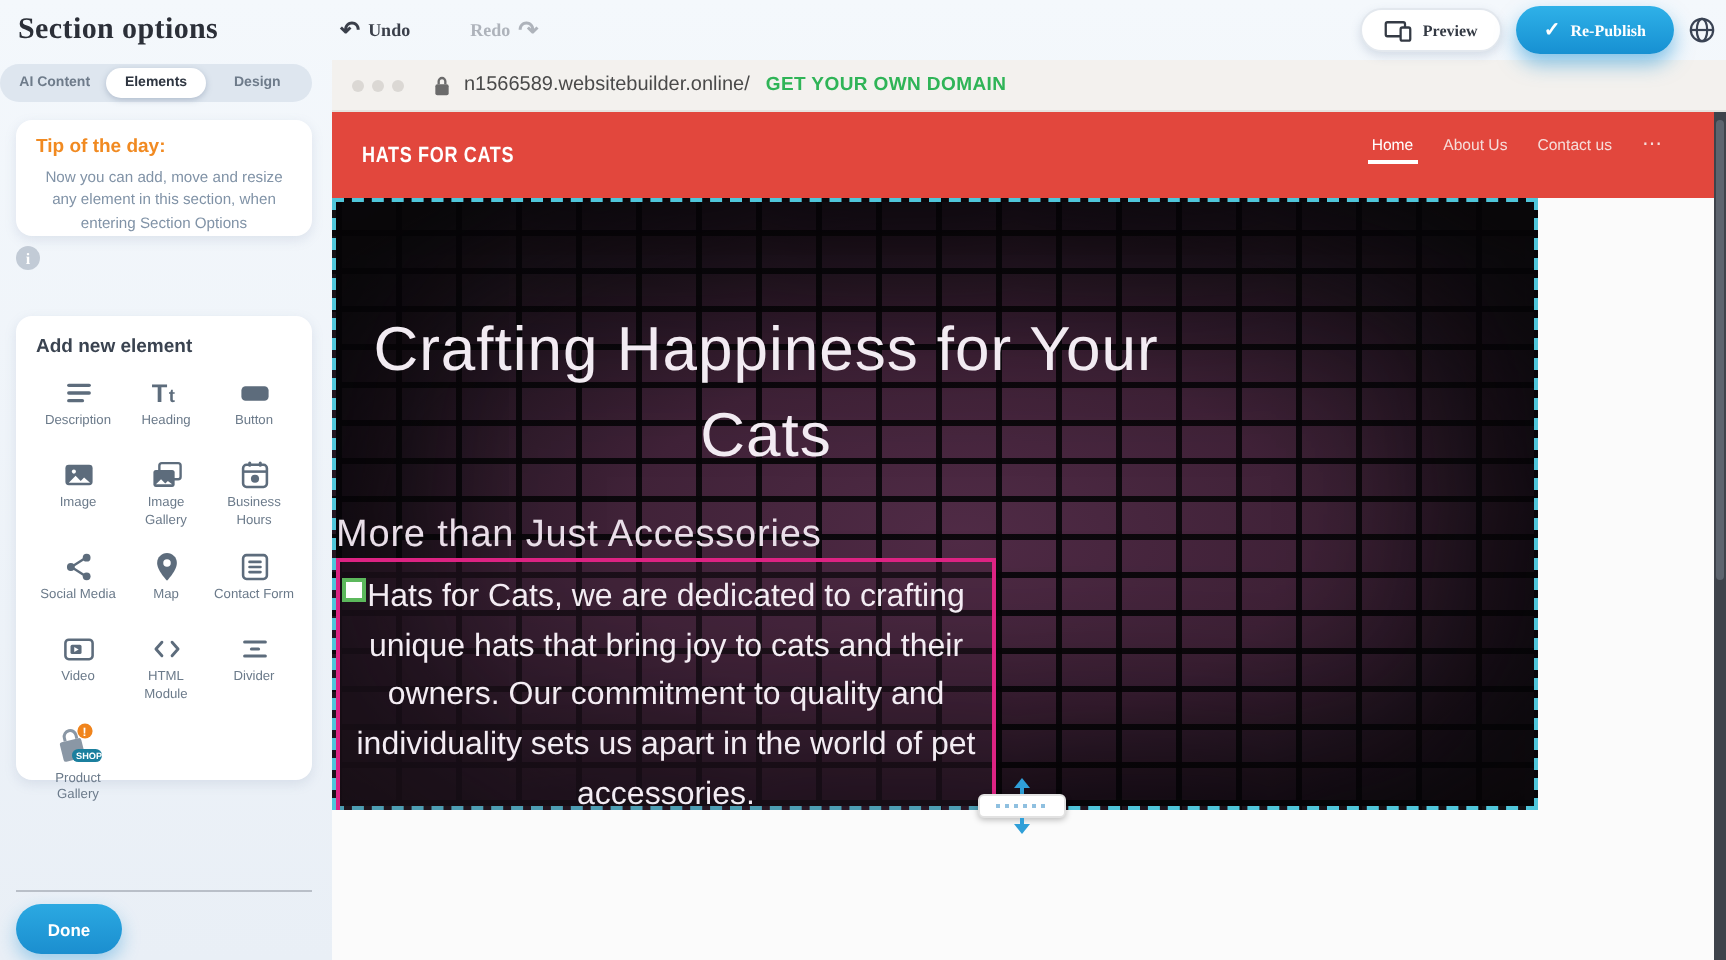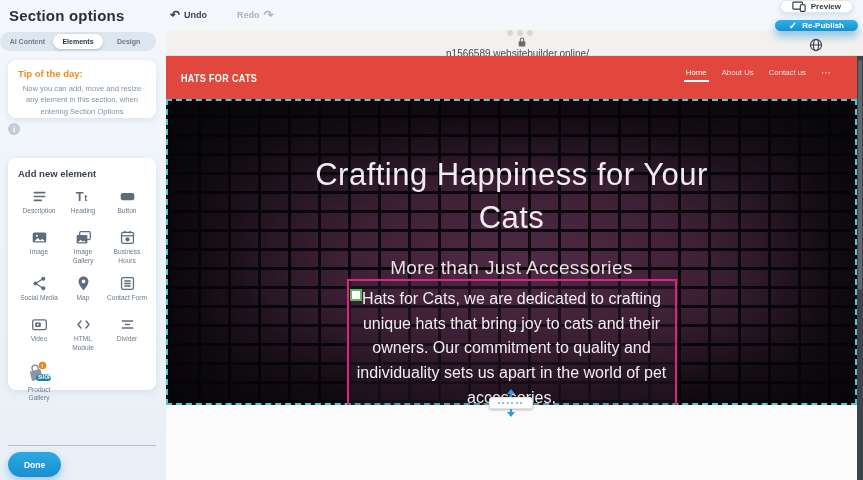--- a/index.html
+++ b/index.html
@@ -1,27 +1,27 @@
 <!DOCTYPE html>
 <html><head>
 <meta charset="utf-8">
 <style>
   * { margin:0; padding:0; box-sizing:border-box; }
   html,body { width:863px; height:480px; }
   body { font-family:"Liberation Sans", sans-serif; background:#eef2f7; overflow:hidden; }
   .app { position:relative; width:863px; height:480px; background:linear-gradient(#f4f8fc,#e9eff6); }
 
   
-  .topbar { position:absolute; left:0; top:0; width:863px; height:30px; display:flex; align-items:center; z-index:40; }
+  .topbar { position:absolute; left:0; top:0; width:863px; height:30px; display:flex; align-items:center; z-index:40;font-family:Liberation Serif, serif; }
   .topbar-title { font-size:15px; font-weight:bold; color:#2b2f38; margin-left:9px; letter-spacing:.2px; }
   .undo-redo { position:absolute; left:170px; top:0; height:30px; display:flex; align-items:center; gap:14px; }
   .ur-btn { display:flex; align-items:center; gap:4px; background:none; border:none; font-size:9px; font-weight:bold; color:#3a3f4a; cursor:pointer; font-family:inherit; }
   .ur-btn .ur-ic { font-size:12px; line-height:1; }
   .ur-btn.disabled { color:#aeb3bb;padding-left:16px; }
-  .topbar-right { position:absolute; right:5px; top:0; height:30px; display:flex; align-items:center; gap:7px;flex-direction:column; }
+  .topbar-right { position:absolute; right:5px; top:0; height:30px; display:flex; align-items:center; gap:7px; }
   .preview-btn { display:flex; align-items:center; gap:5px; height:22px; padding:0 11px; background:#fff; border:1px solid #e3e8ee; border-radius:12px; font-size:8px; font-weight:bold; color:#343a44; box-shadow:0 2px 5px rgba(120,140,170,.25); cursor:pointer; font-family:inherit; }
   .republish-btn { display:flex; align-items:center; gap:5px; height:24px; padding:0 14px; background:linear-gradient(#2fb1e8,#1790d2); border:none; border-radius:13px; font-size:8px; font-weight:bold; color:#fff; box-shadow:0 5px 10px rgba(35,150,215,.55); cursor:pointer; font-family:inherit; }
   .check-ic { font-size:10px; }
   .globe-btn { background:none; border:none; cursor:pointer; display:flex; }
 
   
   .sidebar { position:absolute; left:0; top:30px; width:166px; height:450px; z-index:30; }
   .tabs { position:absolute; left:0; top:2px; width:156px; height:19px; background:#dee6ef; border-radius:10px; display:flex; align-items:center; padding:2px; }
   .tab { flex:1; height:15px; border:none; background:none; border-radius:8px; font-size:7px; font-weight:bold; color:#6e7b8a; cursor:pointer; font-family:inherit; }
   .tab.active { background:#fff; color:#2e3540; box-shadow:0 1px 3px rgba(90,110,140,.35); }
@@ -37,46 +37,46 @@
   .add-title { font-size:9.5px; font-weight:bold; color:#3a4350; margin-bottom:9px; }
   .el-grid { display:grid; grid-template-columns:1fr 1fr 1fr; row-gap:9px; column-gap:2px; }
   .el-item { display:flex; flex-direction:column; align-items:center; gap:2px; cursor:pointer; min-height:32px; }
   .el-icon { height:17px; display:flex; align-items:center; justify-content:center; }
   .el-label { font-size:6.6px; color:#6b7a8a; text-align:center; line-height:1.35; max-width:40px; }
   .sidebar-divider { position:absolute; left:8px; top:415px; width:148px; height:1px; background:#b9bfc8; }
   .done-btn { position:absolute; left:8px; top:422px; width:53px; height:25px; background:linear-gradient(#2ba9e2,#1b8ecf); border:none; border-radius:13px; color:#fff; font-size:8.5px; font-weight:bold; box-shadow:0 4px 9px rgba(40,150,215,.4); cursor:pointer; font-family:inherit; }
 
   
   .main { position:absolute; left:166px; top:30px; width:697px; height:450px; background:#fbfbfb; }
-  .browser-bar { position:absolute; left:0; top:0; width:697px; height:26px; background:#f3f1ee; display:flex; align-items:center; border-bottom:1px solid #e6e3df;flex-direction:column; }
+  .browser-bar { position:absolute; left:0; top:0; width:697px; height:26px; background:#f3f1ee; display:flex; align-items:center; border-bottom:1px solid #e6e3df; }
   .tab-dots { display:flex; gap:4px; margin-left:10px; }
   .tab-dots i { width:6px; height:6px; border-radius:50%; background:#dbd8d4; }
   .lock-ic { margin-left:14px; display:flex; }
   .url-text { margin-left:6px; font-size:10px; color:#4a4a4a; cursor:text; }
   .domain-cta { margin-left:8px; font-size:9.5px; font-weight:bold; color:#2fb457; cursor:pointer; letter-spacing:.2px; }
   .scrollbar { position:absolute; right:0; top:26px; width:6px; height:424px; background:#3e434b; cursor:pointer; }
   .scrollbar .thumb { position:absolute; left:1px; top:4px; width:4px; height:230px; background:#5d646e; border-radius:2px; }
 
   .site { position:absolute; left:0; top:26px; width:691px; height:424px; }
   .site-header { position:absolute; left:0; top:0; width:691px; height:43px; background:#e2473d; display:flex; align-items:center; }
   .site-logo { margin-left:15px; font-size:11px; font-weight:bold; color:#fff; letter-spacing:.4px; transform:scaleX(.82); transform-origin:left; cursor:pointer; white-space:nowrap; }
   .site-nav { position:absolute; right:26px; top:0; height:33px; display:flex; align-items:center; gap:15px; }
   .nav-link { font-size:7.8px; color:#f6ddda; cursor:pointer; position:relative; }
   .nav-link.active { color:#fff; }
   .nav-link.active::after { content:""; position:absolute; left:-2px; right:-2px; bottom:-5px; height:1.6px; background:#fff; }
   .nav-more { font-size:10px; color:#f6ddda; cursor:pointer; line-height:0; }
 
-  .hero { position:absolute; left:0; top:43px; width:691px; height:306px; border:2px dashed #4fc6da; cursor:pointer;
+  .hero { position:absolute; left:0; top:43px; width:603px; height:306px; border:2px dashed #4fc6da; cursor:pointer;
     background:
       repeating-linear-gradient(90deg, rgba(8,6,9,.93) 0 3px, rgba(8,6,9,0) 3px 30px),
       repeating-linear-gradient(0deg, rgba(8,6,9,.93) 0 3px, rgba(8,6,9,0) 3px 19px),
       radial-gradient(ellipse 400px 220px at 52% 56%, #502b46 0%, #402238 42%, #241622 72%, rgba(18,14,18,0) 100%),
       #131013;
     box-shadow: inset 0 0 90px 30px rgba(5,4,6,.85);
-    display:flex; flex-direction:column; align-items:center; }
+    display:flex; flex-direction:column; }
   .hero-heading { margin-top:52px; max-width:430px; text-align:center; font-size:31px; line-height:1.4; color:#f2ebf2; font-weight:400; letter-spacing:.5px; cursor:pointer; }
   .hero-sub { margin-top:17px; font-size:19px; color:#e9dee8; font-weight:400; letter-spacing:.4px; cursor:pointer; }
   .para-box { position:relative; width:330px; border:2px solid #dd2383; background:rgba(70,40,62,.25); padding:6px 8px; font-size:16px; line-height:1.55; color:#f3ecf3; text-align:center; cursor:pointer; }
   .para-handle { position:absolute; left:1px; top:8px; width:12px; height:12px; background:#fff; border:2px solid #5cb85c; cursor:grab; }
 
   .below { position:absolute; left:0; top:349px; width:691px; height:75px; background:#fbfbfb; }
 
   .resize-handle { position:absolute; left:323px; top:333px; width:44px; height:32px; display:flex; flex-direction:column; align-items:center; cursor:ns-resize; z-index:10; }
   .arrow-up, .arrow-down { width:0; height:0; border-left:4px solid transparent; border-right:4px solid transparent; }
   .arrow-up { border-bottom:5px solid #2f9fd8; }

